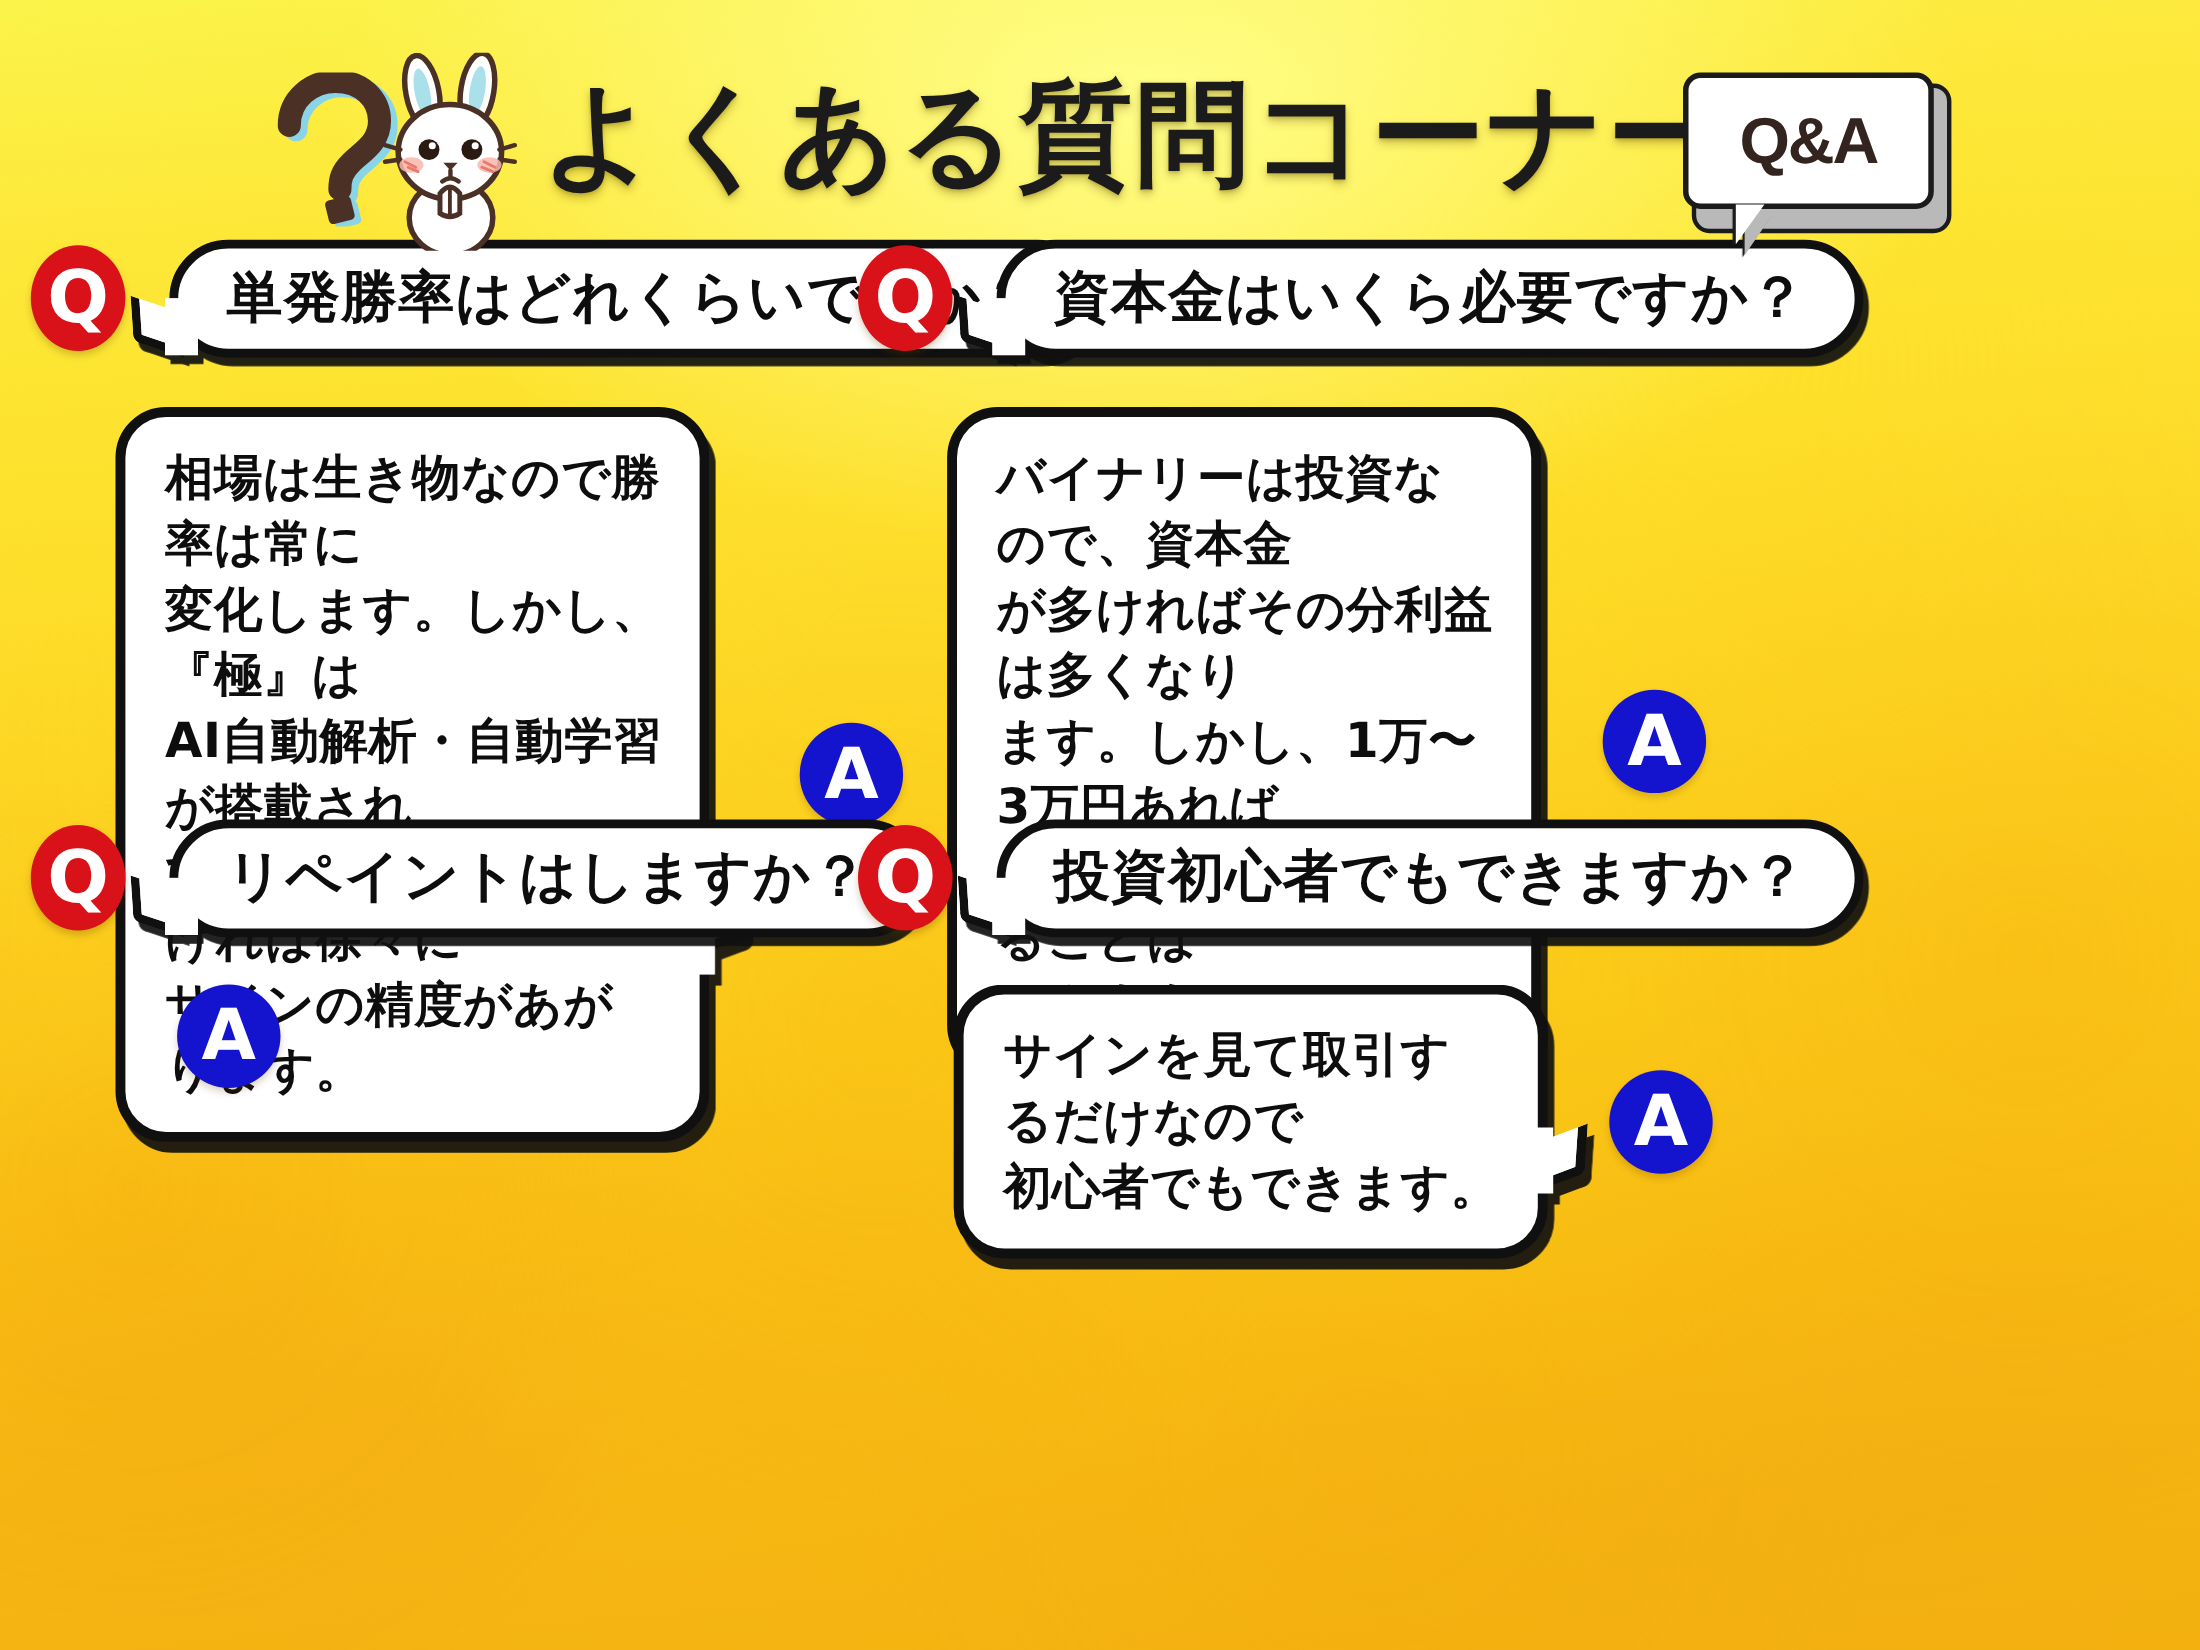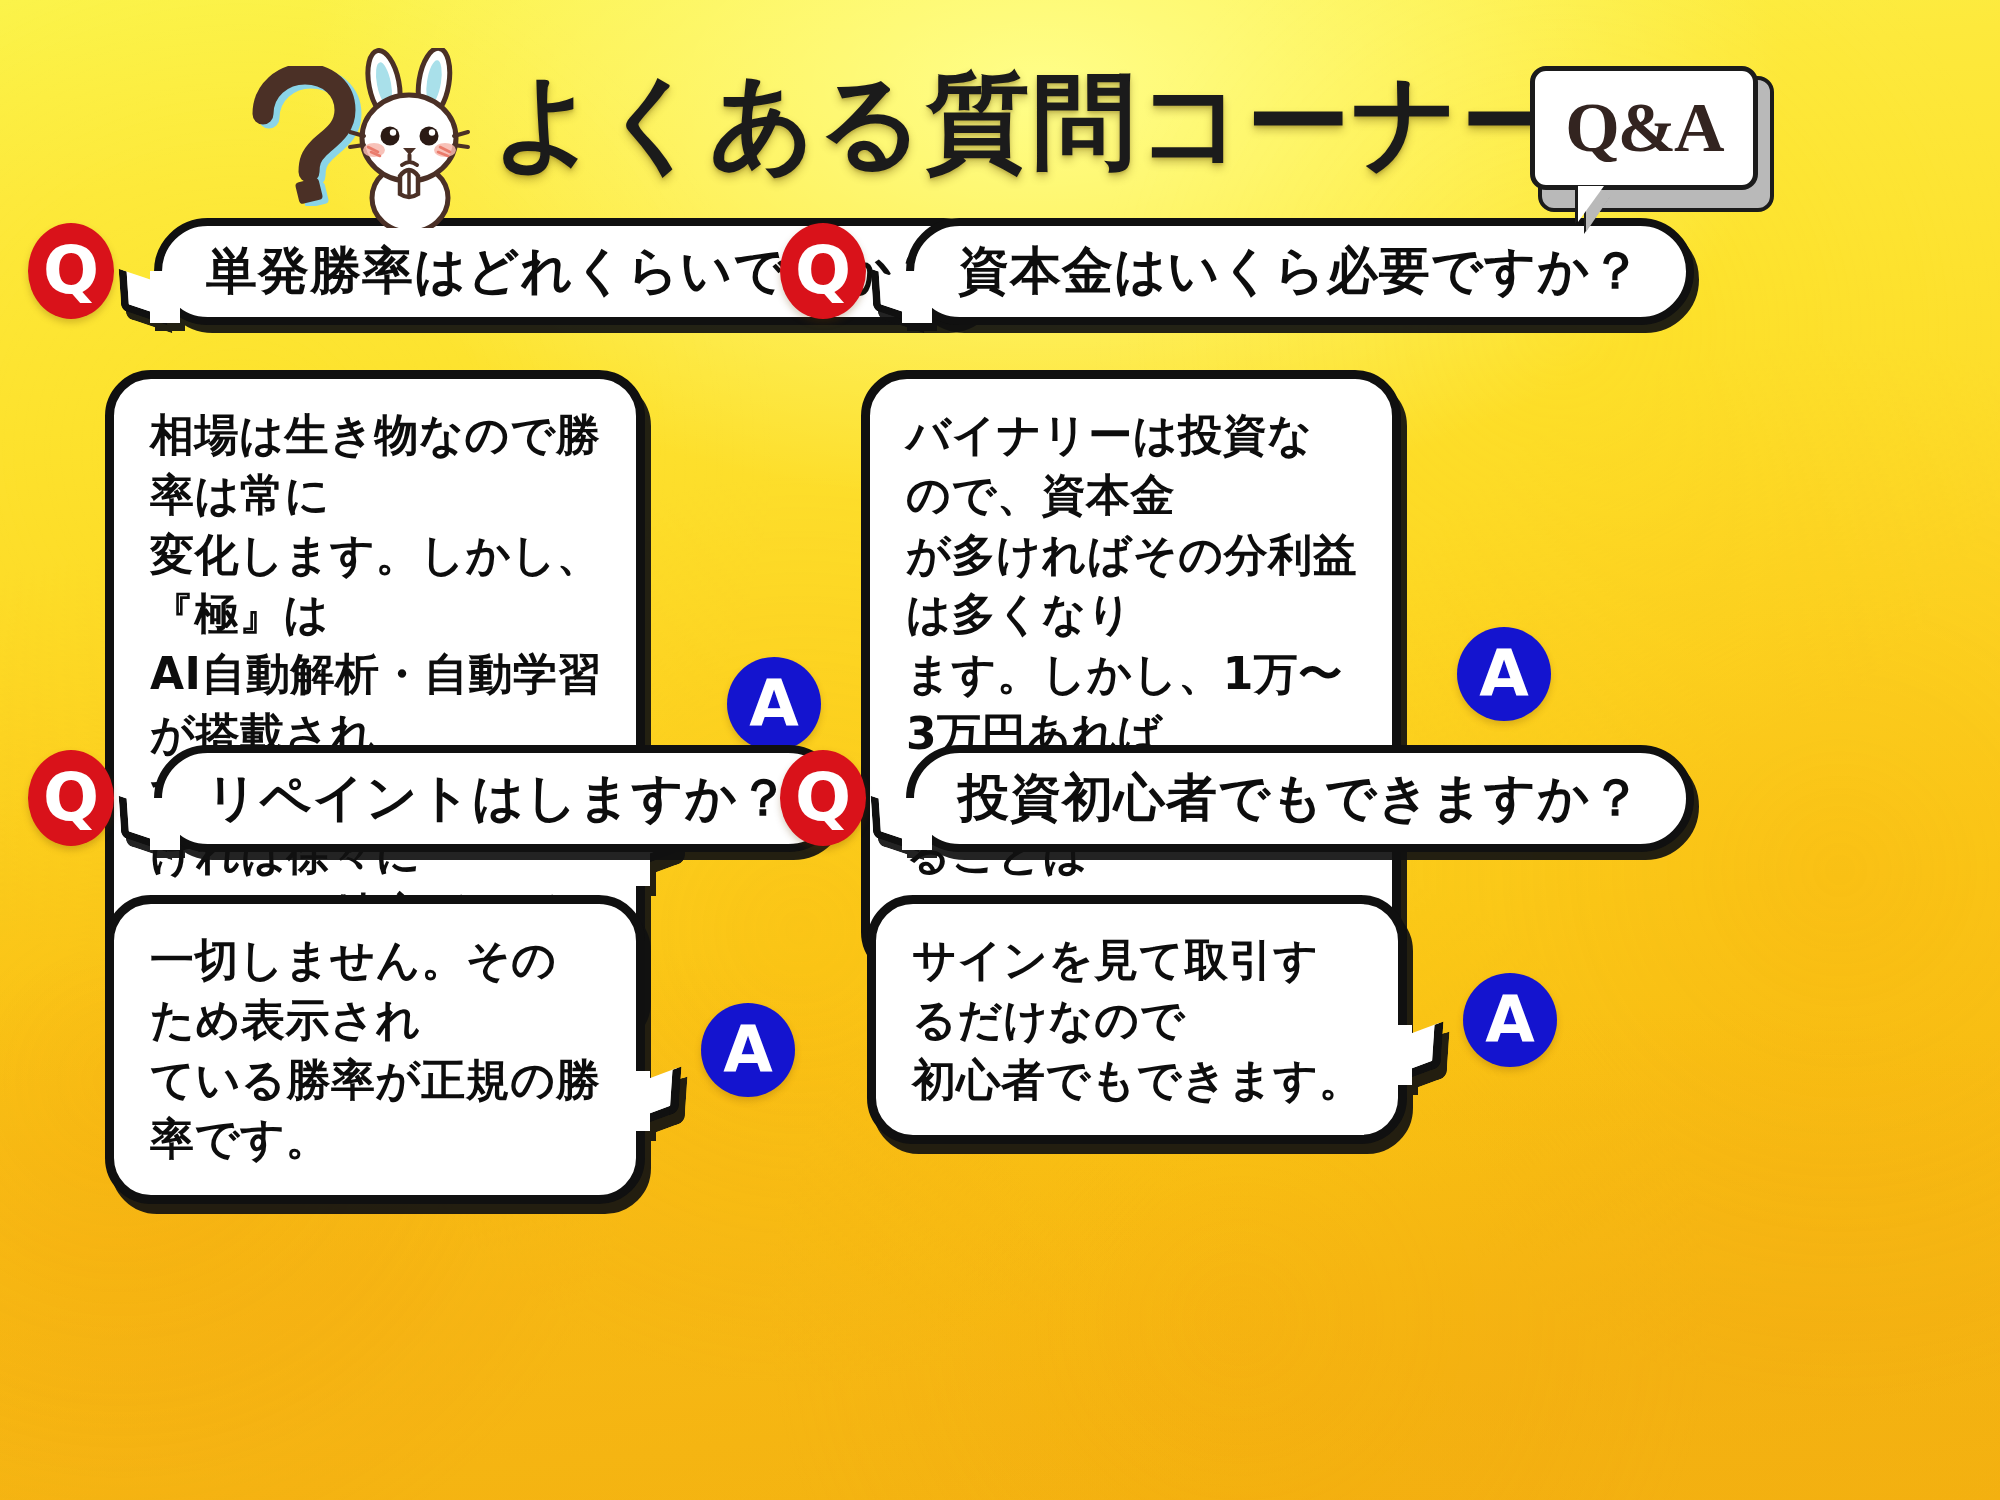--- a/index.html
+++ b/index.html
@@ -114,22 +114,22 @@
     height: 124px;
     background: #ffffff;
     border: 5px solid #1b1b1b;
     border-radius: 16px;
     box-sizing: border-box;
     display: flex;
     align-items: center;
     justify-content: center;
   }
   .qa-badge .qa-label {
-    font-family: Liberation Serif, serif;
-    font-size: 70px;
+    font-family: Liberation Sans, sans-serif;
+    font-size: 59px;
     font-weight: 700;
     color: #332420;
     line-height: 1;
     letter-spacing: -2px;
   }
   .qa-tail-shadow {
     position: absolute;
     left: 56px;
     top: 128px;
     width: 0;
@@ -412,24 +412,20 @@
   </div>
 
   <div class="q-row" id="qrow-3">
     <div class="q-badge">Q</div>
     <div class="q-bubble">
       <span class="q-text">リペイントはしますか？</span>
     </div>
   </div>
 
   <div class="a-row" id="arow-3">
-    <div class="a-bubble">
-      <span class="a-text">一切しません。そのため表示され
-ている勝率が正規の勝率です。</span>
-    </div>
     <div class="a-badge">A</div>
   </div>
 
   <div class="q-row" id="qrow-4">
     <div class="q-badge">Q</div>
     <div class="q-bubble">
       <span class="q-text">投資初心者でもできますか？</span>
     </div>
   </div>
 

